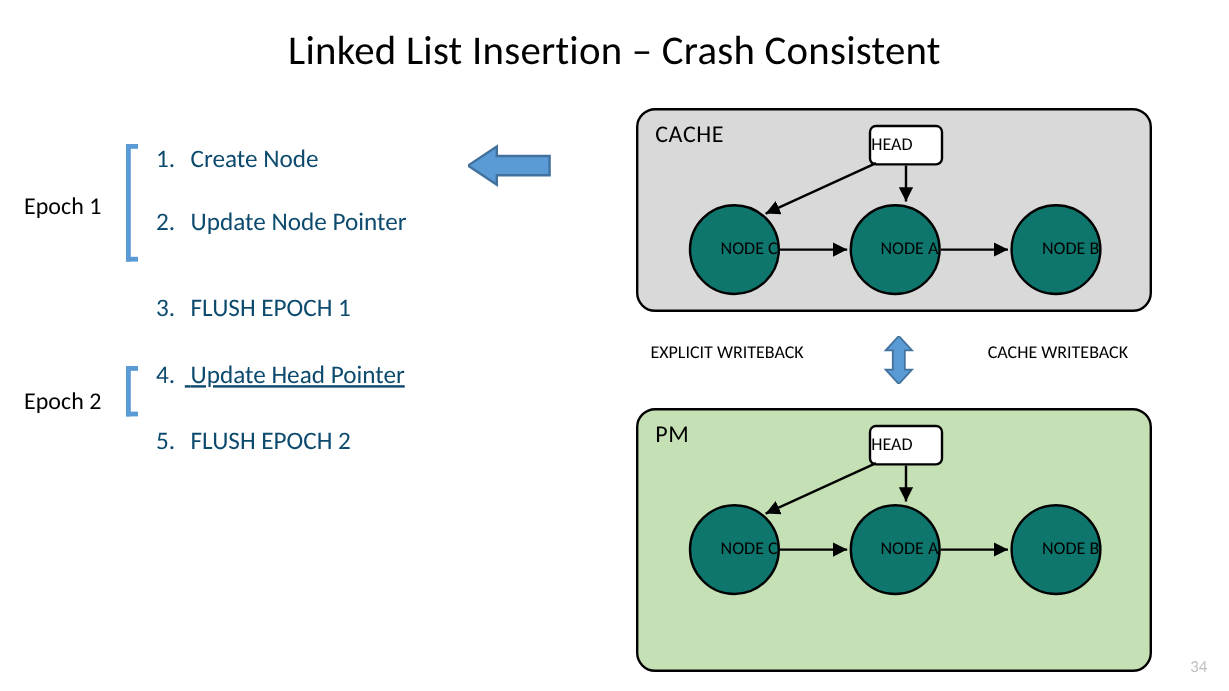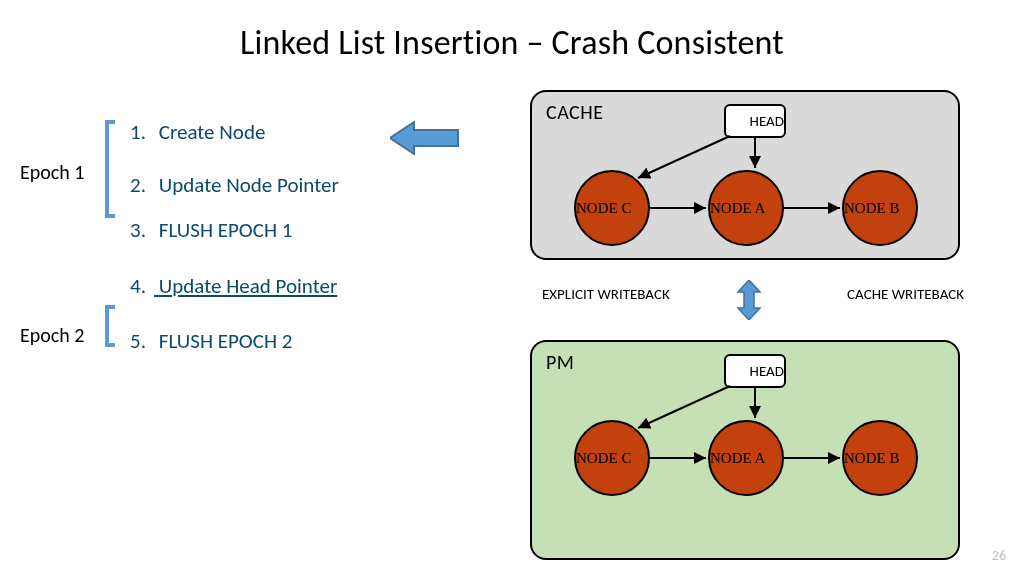--- a/index.html
+++ b/index.html
@@ -54,21 +54,21 @@
 
   .steps {
     position: absolute;
     left: 110px;
     top: 0;
     font-size: 21px;
     line-height: 1.2;
     color: #0c4a6e;
   }
   .step { margin-bottom: 28px; white-space: nowrap; }
-  .step2 { margin-bottom: 20px; }
+  .step2 { margin-bottom: 46px; }
   .step3 { margin-bottom: 30px; }
   .step4 { margin-bottom: 30px; text-decoration: underline; }
   .stepnum { display: inline-block; width: 24px; }
 
   
   .ind-arrow {
     position: absolute;
     left: 390px;
     top: 120px;
   }
@@ -104,63 +104,62 @@
     letter-spacing: 0.5px;
   }
 
   .head-box {
     position: absolute;
     left: 192px; top: 12px;
     width: 62px; height: 34px;
     background: #fff;
     border: 2px solid #000;
     border-radius: 6px;
-    text-align: right;
+    text-align: left;
     line-height: 30px;
     font-size: 15px;
   }
   .node {
     position: absolute;
     width: 76px; height: 76px;
     border-radius: 50%;
-    background: #c2410c;
+    background: #0f766e;
     border: 2px solid #000;
-    text-align: left;
+    text-align: right;
     line-height: 72px;
     font-size: 15px;
     top: 78px;
-    font-family: Liberation Serif, serif;
   }
   .nodeC { left: 42px; }
   .nodeA { left: 176px; }
   .nodeB { left: 310px; }
 
   .wb-labels {
     position: absolute;
     top: 195px;
     left: 14px;
     width: 430px;
     font-size: 15px;
   }
   .wb-left { position: absolute; left: 8px; }
-  .wb-right { position: absolute; right: 0; margin-left: 20px; }
+  .wb-right { position: absolute; right: 24px; margin-left: 20px; }
 
   
   .dbl-arrow {
     position: absolute;
     left: 214px; top: 190px;
   }
 
   svg { display: block; }
 </style>
 </head>
 <body>
 
 <h1 class="title">Linked List Insertion – Crash Consistent</h1>
-<div class="slide-num">26</div>
+<div class="slide-num">34</div>
 
 <div class="left">
   <div class="epoch-label epoch1">Epoch 1</div>
   <div class="epoch-label epoch2">Epoch 2</div>
   <div class="bracket bracket1"></div>
   <div class="bracket bracket2"></div>
 
   <div class="steps">
     <div class="step">
       <span class="stepnum">1.</span>

